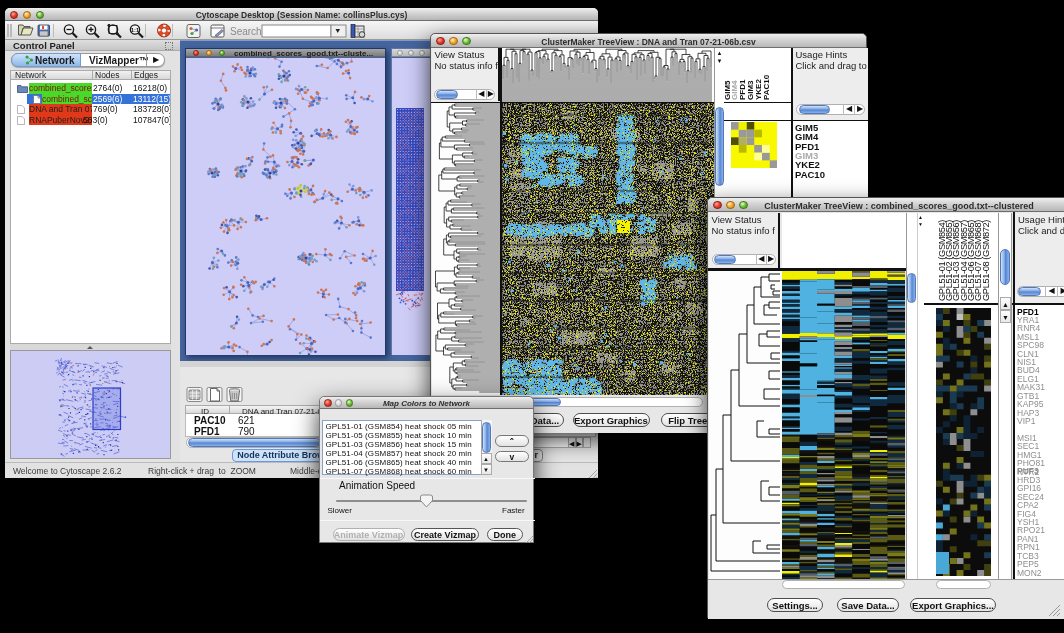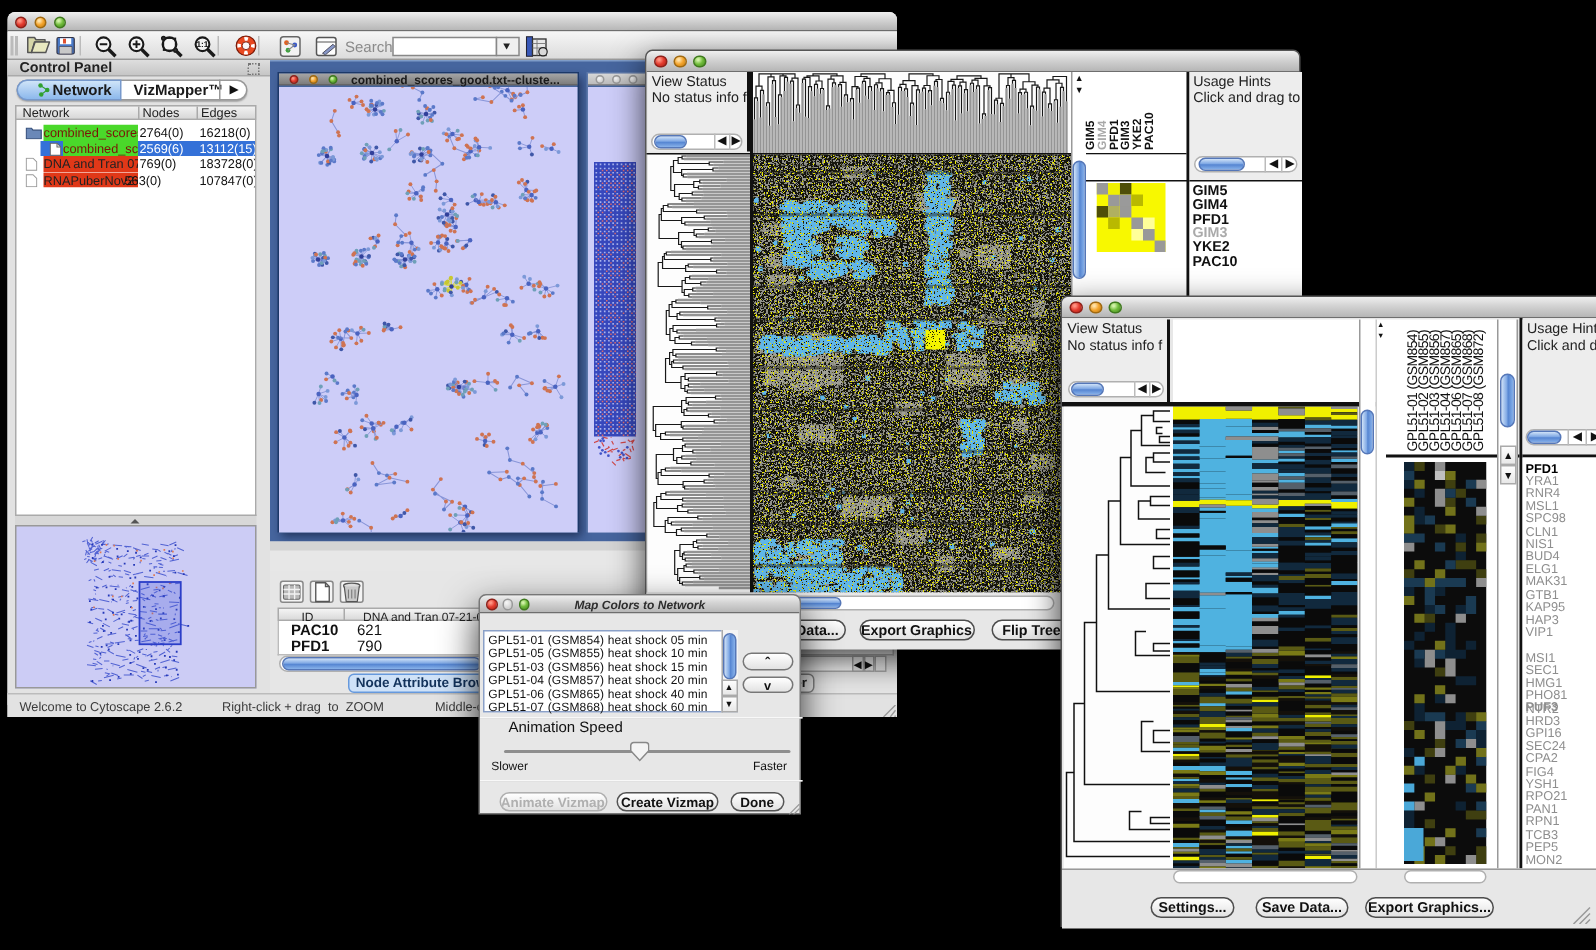--- a/index.html
+++ b/index.html
@@ -17,20 +17,21 @@
 .pillbtn{position:absolute;background:linear-gradient(#ffffff,#e2e2e2);border:1.5px solid #4d4d4d;border-radius:8px;text-align:center;font-weight:bold;color:#111;white-space:nowrap;overflow:hidden;}
 .blk{position:absolute;background:#111;}
 .arrbox{position:absolute;background:linear-gradient(#fdfdfd,#e8e8e8);border:1px solid #aaa;text-align:center;color:#111;}
 svg{display:block}
 </style></head><body>
 <div class="win" style="left:5px;top:8px;width:593px;height:470px;border-radius:5px 5px 0 0;">
 <div class="mactitle" style="height:13px;"></div>
 <div class="tl red" style="left:4.5px;top:2.5px;width:8.5px;height:8.5px;"></div>
     <div class="tl org" style="left:17.5px;top:2.5px;width:8.5px;height:8.5px;"></div>
     <div class="tl grn" style="left:30.5px;top:2.5px;width:8.5px;height:8.5px;"></div>
+<div class="ttext" style="top:2px;font-size:8.5px;">Cytoscape Desktop (Session Name: collinsPlus.cys)</div>
 <div class="abs" style="left:0;top:13px;width:593px;height:19px;background:linear-gradient(#f6f6f6,#dcdcdc);border-bottom:1px solid #9a9a9a;"></div>
 <div class="abs" style="left:2px;top:16px;width:5px;height:13px;border-left:2px solid #bbb;border-right:2px solid #bbb;"></div>
 <div class="abs" style="left:7px;top:14px;width:370px;height:19px;">
       <svg width="370" height="19" viewBox="0 0 370 19">
 <g stroke-linejoin="round">
 <path d="M9 13 L11 6 L18 6 L18 4.5 L12 4.5 L11 3 L6.5 3 L6.5 13 Z" fill="#d6d6a8" stroke="#555" stroke-width="1"></path>
 <path d="M9 13 L11.4 6 L21 6 L18.5 13 Z" fill="#e8e8c0" stroke="#555" stroke-width="1"></path>
 <rect x="26" y="3" width="11.5" height="11" rx="1" fill="#4a7ac8" stroke="#334" stroke-width="0.8"></rect>
 <rect x="28" y="3.5" width="7.5" height="4" fill="#fff"></rect>
 <rect x="27.5" y="9" width="8.5" height="5" fill="#c8c8c8" stroke="#445" stroke-width="0.5"></rect>
@@ -1032,20 +1033,21 @@
     </div>
 <svg class="abs" style="left:583px;top:462px;" width="10" height="8" viewBox="0 0 10 8">
       <path d="M9 0 L1 8 M9 3.5 L5.5 8 M9 7 L8.5 8" stroke="#999" stroke-width="0.9"></path>
     </svg>
 </div>
 <div class="win" style="left:430px;top:33px;width:437px;height:399px;border:1px solid #555;border-radius:5px 5px 0 0;">
 <div class="mactitle" style="height:13.5px;"></div>
 <div class="tl red" style="left:5px;top:2.5px;width:8.6px;height:8.6px;"></div>
     <div class="tl org" style="left:18px;top:2.5px;width:8.6px;height:8.6px;"></div>
     <div class="tl grn" style="left:31px;top:2.5px;width:8.6px;height:8.6px;"></div>
+<div class="ttext" style="top:2.5px;font-size:8.5px;">ClusterMaker TreeView : DNA and Tran 07-21-06b.csv</div>
 <div class="abs" style="left:0.5px;top:14px;width:68px;height:53px;background:#ededed;border-right:2px solid #111;">
       <div style="position:absolute;left:3px;top:1px;font-size:9.5px;color:#222;white-space:nowrap;">View Status</div>
       <div style="position:absolute;left:3px;top:12px;font-size:9.5px;color:#222;white-space:nowrap;">No status info f</div>
     </div>
 <div class="aquatrack" style="left:3px;top:55px;width:61px;height:11px;"></div>
     <div class="aquathumb" style="left:5px;top:56px;width:22px;height:9px;"></div>
     <div class="abs" style="left:45px;top:55px;width:9.5px;height:11px;border-left:1px solid #bbb;font-size:8px;line-height:10px;text-align:center;color:#111;">◀</div>
     <div class="abs" style="left:54.5px;top:55px;width:9.5px;height:11px;border-left:1px solid #bbb;font-size:8px;line-height:10px;text-align:center;color:#111;">▶</div>
 <div class="abs" style="left:71px;top:14px;width:212px;height:54px;">
       <svg width="212" height="54" viewBox="0 0 212 54">
@@ -1183,20 +1185,21 @@
 <div class="pillbtn" style="left:7px;top:379px;width:55px;height:13.5px;font-size:9.5px;line-height:13px;">Settings...</div>
 <div class="pillbtn" style="left:70px;top:379px;width:63px;height:13.5px;font-size:9.5px;line-height:13px;">Save Data...</div>
 <div class="pillbtn" style="left:142px;top:379px;width:77px;height:13.5px;font-size:9.5px;line-height:13px;">Export Graphics...</div>
 <div class="pillbtn" style="left:230px;top:379px;width:85px;height:13.5px;font-size:9.5px;line-height:13px;">Flip Tree Nodes</div>
 </div>
 <div class="win" style="left:707px;top:197px;width:378px;height:421px;border:1px solid #555;border-radius:5px 0 0 0;">
 <div class="mactitle" style="height:14px;border-radius:5px 0 0 0;"></div>
 <div class="tl red" style="left:5px;top:2.8px;width:8.6px;height:8.6px;"></div>
     <div class="tl org" style="left:18px;top:2.8px;width:8.6px;height:8.6px;"></div>
     <div class="tl grn" style="left:31px;top:2.8px;width:8.6px;height:8.6px;"></div>
+<div class="ttext" style="top:3px;font-size:9px;left:30px;width:322px;">ClusterMaker TreeView : combined_scores_good.txt--clustered</div>
 <div class="abs" style="left:0.5px;top:15px;width:71px;height:55px;background:#ededed;border-right:2px solid #111;">
       <div style="position:absolute;left:3px;top:1px;font-size:9.5px;color:#222;white-space:nowrap;">View Status</div>
       <div style="position:absolute;left:3px;top:12px;font-size:9.5px;color:#222;white-space:nowrap;">No status info f</div>
     </div>
 <div class="aquatrack" style="left:3.5px;top:56px;width:64px;height:11px;"></div>
     <div class="aquathumb" style="left:5.5px;top:57px;width:22px;height:9px;"></div>
     <div class="abs" style="left:48px;top:56px;width:9.75px;height:11px;border-left:1px solid #bbb;font-size:8px;line-height:10px;text-align:center;color:#111;">◀</div>
     <div class="abs" style="left:57.75px;top:56px;width:9.75px;height:11px;border-left:1px solid #bbb;font-size:8px;line-height:10px;text-align:center;color:#111;">▶</div>
 <div class="abs" style="left:73.5px;top:15px;width:135.5px;height:55px;background:#fff;"></div>
 <div class="blk" style="left:0;top:70px;width:209px;height:2.5px;"></div>

